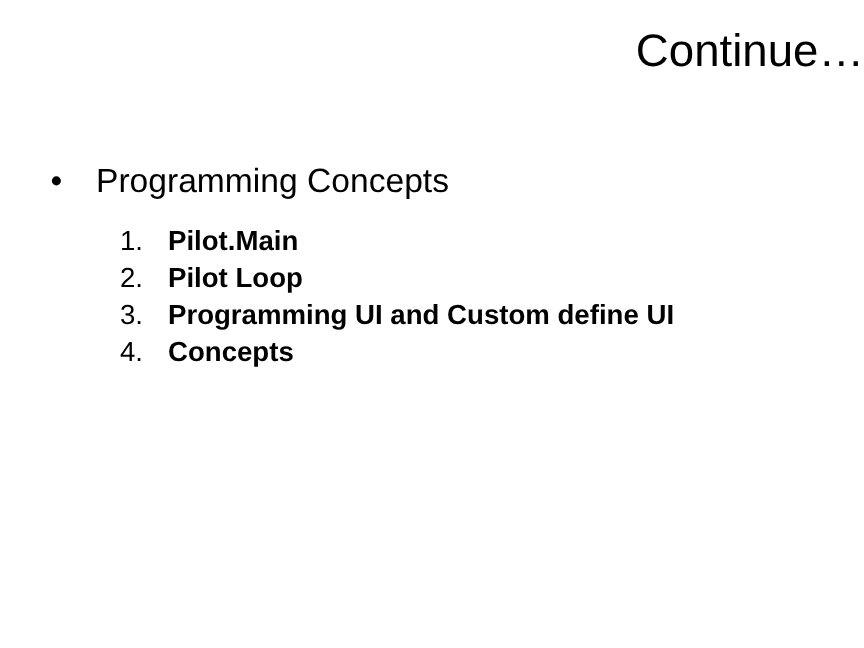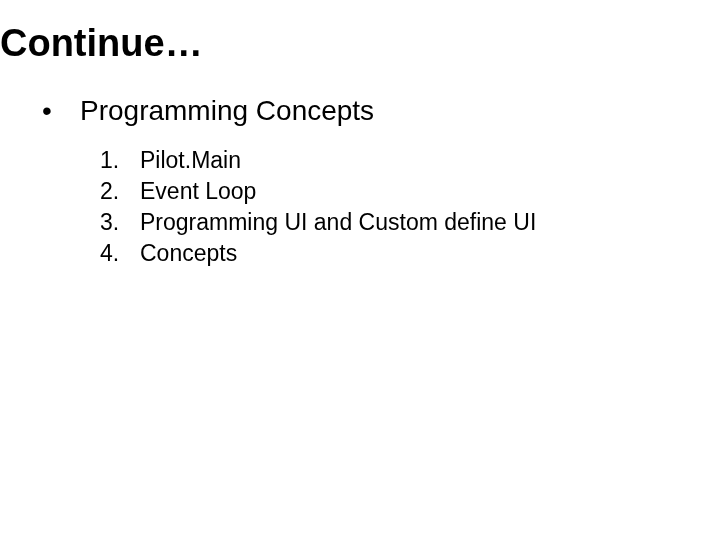--- a/index.html
+++ b/index.html
@@ -9,78 +9,80 @@
     }
     body {
       width: 720px;
       height: 540px;
       background: #ffffff;
       font-family: Arial, Helvetica, sans-serif;
       color: #000000;
       position: relative;
     }
     .title {
-      text-align: left;
+      text-align: right;
       font-size: 38px;
-      font-weight: bold;
+      font-weight: normal;
       padding-top: 22px;
       padding-bottom: 30px;
     }
     .content {
       padding-left: 40px;
     }
     .bullet-line {
       display: flex;
       align-items: baseline;
       font-size: 28px;
       margin-bottom: 18px;
     }
     .bullet-dot {
       width: 40px;
       text-align: left;
       padding-left: 2px;
     }
     .subhead {
       font-size: 28px;
+      margin-top: 40px;
     }
     .ordered-list {
       padding-left: 60px;
     }
     .list-item {
       display: flex;
       align-items: baseline;
       font-size: 23px;
       line-height: 1.35;
     }
     .list-num {
       width: 40px;
     }
     .list-text {
       flex: 1;
+      font-weight: bold;
     }
   </style>
 </head>
 <body>
 
 <h1 class="title">Continue…</h1>
 
 <div class="content">
   <div class="bullet-line">
     <span class="bullet-dot">•</span>
     <span class="subhead">Programming Concepts</span>
   </div>
 
   <div class="ordered-list">
     <div class="list-item">
       <span class="list-num">1.</span>
       <span class="list-text">Pilot.Main</span>
     </div>
     <div class="list-item">
       <span class="list-num">2.</span>
-      <span class="list-text">Event Loop</span>
+      <span class="list-text">Pilot Loop</span>
     </div>
     <div class="list-item">
       <span class="list-num">3.</span>
       <span class="list-text">Programming UI and Custom define UI</span>
     </div>
     <div class="list-item">
       <span class="list-num">4.</span>
       <span class="list-text">Concepts</span>
     </div>
   </div>

